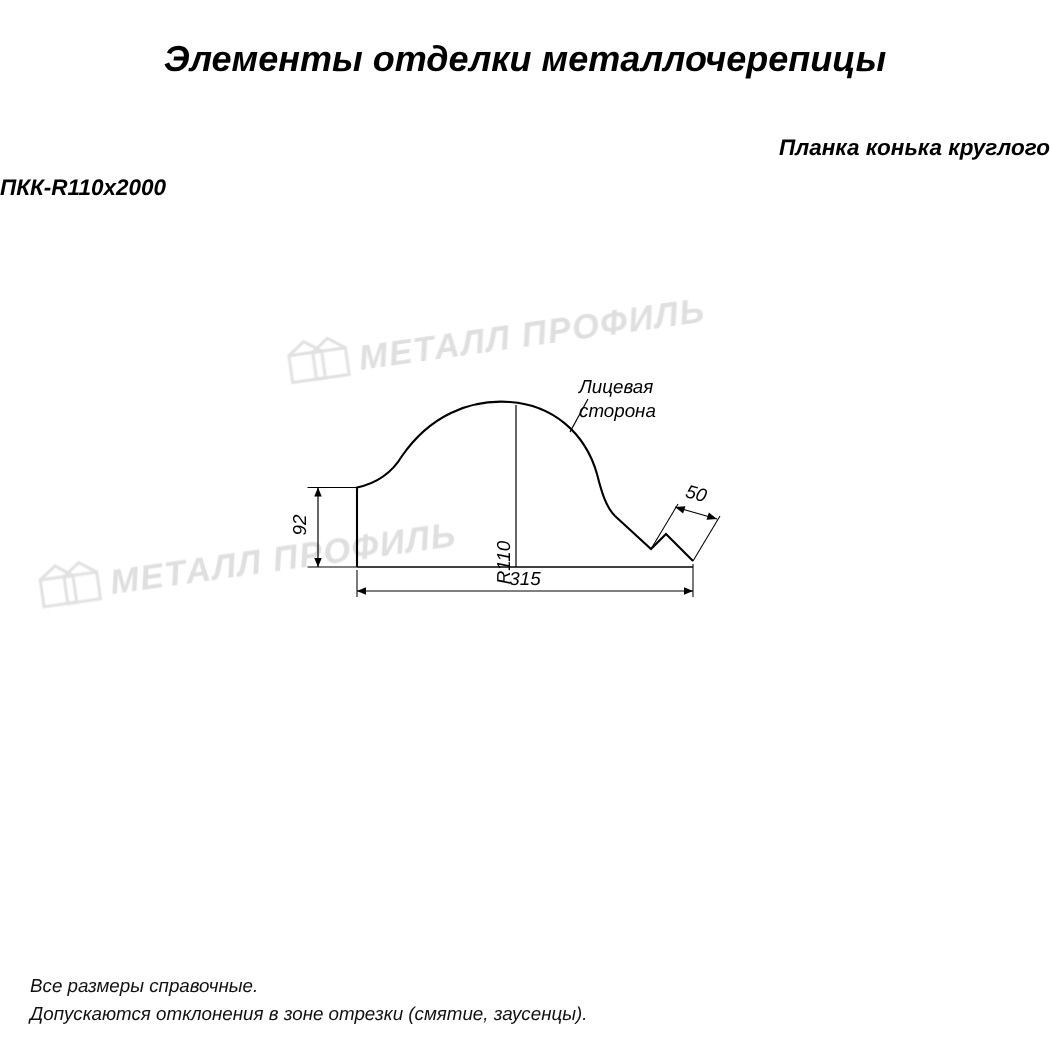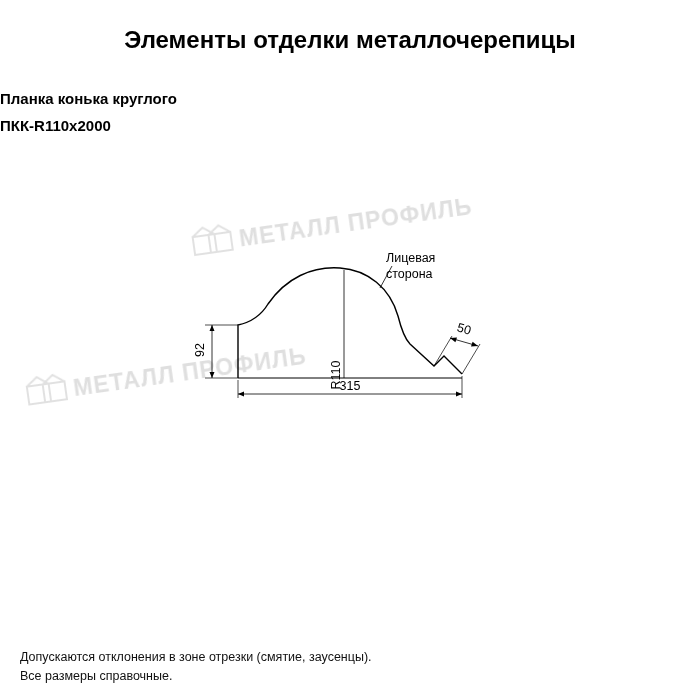--- a/index.html
+++ b/index.html
@@ -12,37 +12,38 @@
     background: #ffffff;
     font-family: "Liberation Sans", sans-serif;
     color: #000000;
     position: relative;
     overflow: hidden;
   }
   .page {
     position: relative;
     width: 564px;
     height: 700px;
+    font-style: italic;
   }
   .title {
     position: absolute;
     top: 26px;
     left: 0;
     width: 700px;
     text-align: center;
     font-size: 24px;
     font-weight: bold;
     letter-spacing: 0px;
   }
   .subtitle {
     position: absolute;
     top: 90px;
     left: 0;
     width: 700px;
-    text-align: left;
+    text-align: right;
     font-size: 15px;
     font-weight: bold;
   }
   .subtitle2 {
     position: absolute;
     top: 117px;
     left: 0;
     width: 700px;
     font-size: 15px;
     font-weight: bold;
@@ -171,17 +172,17 @@
       <g stroke="#000" stroke-width="0.8" fill="none">
         <line x1="392" y1="96" x2="380" y2="118"></line>
       </g>
       <text class="lbl" x="386" y="92">Лицевая</text>
       <text class="lbl" x="386" y="108">сторона</text>
 
     </svg>
   </div>
 
   <div class="footer">
+    <div>Все размеры справочные.</div>
     <div>Допускаются отклонения в зоне отрезки (смятие, заусенцы).</div>
-    <div>Все размеры справочные.</div>
   </div>
 
 </div>
 
 </body></html>

